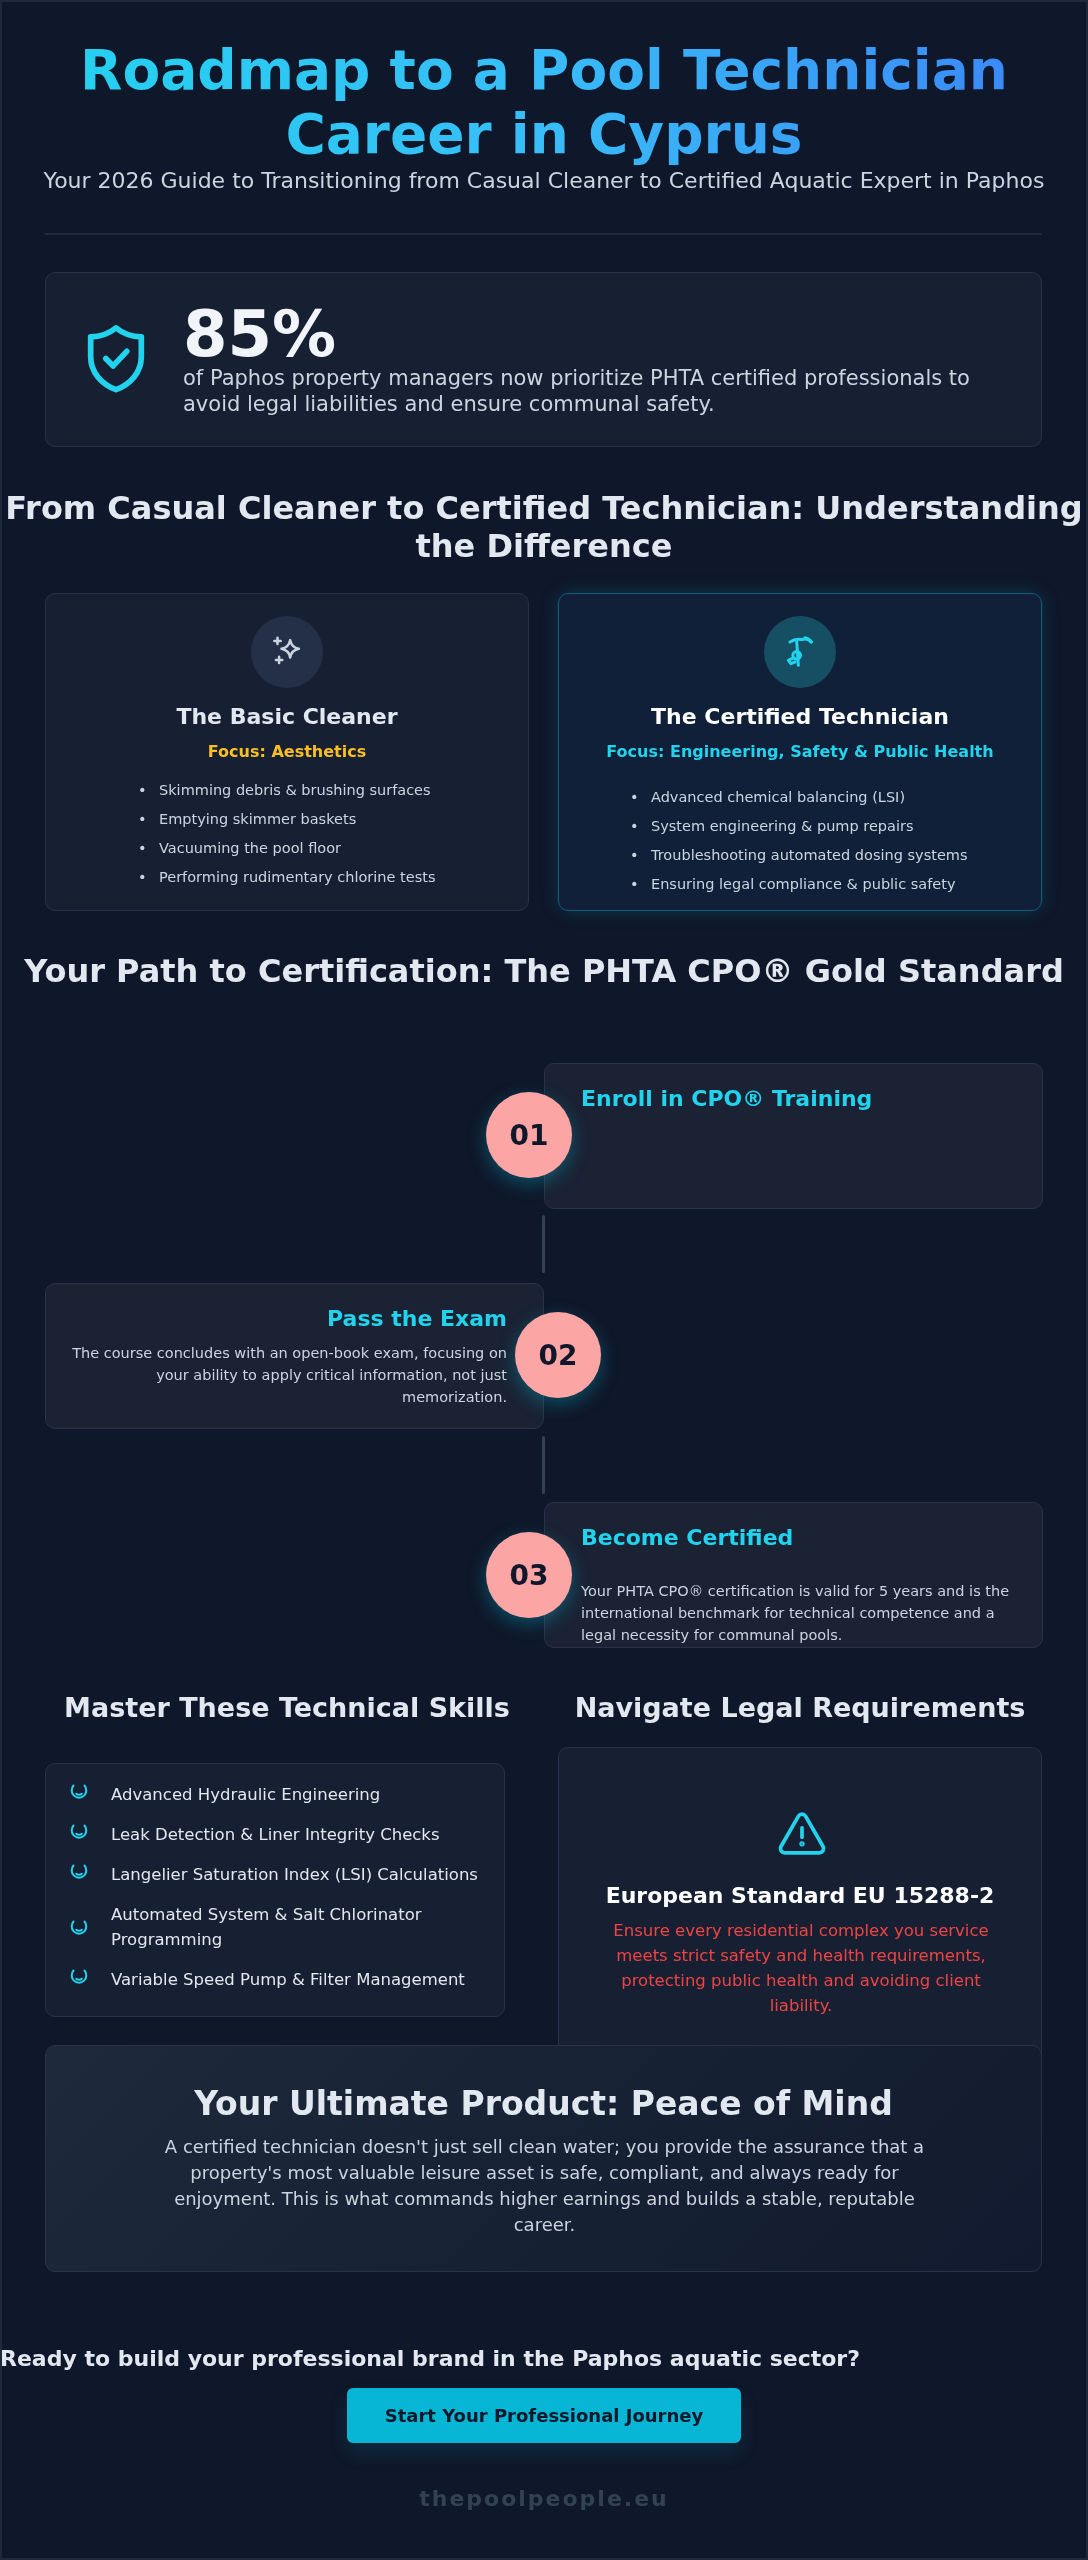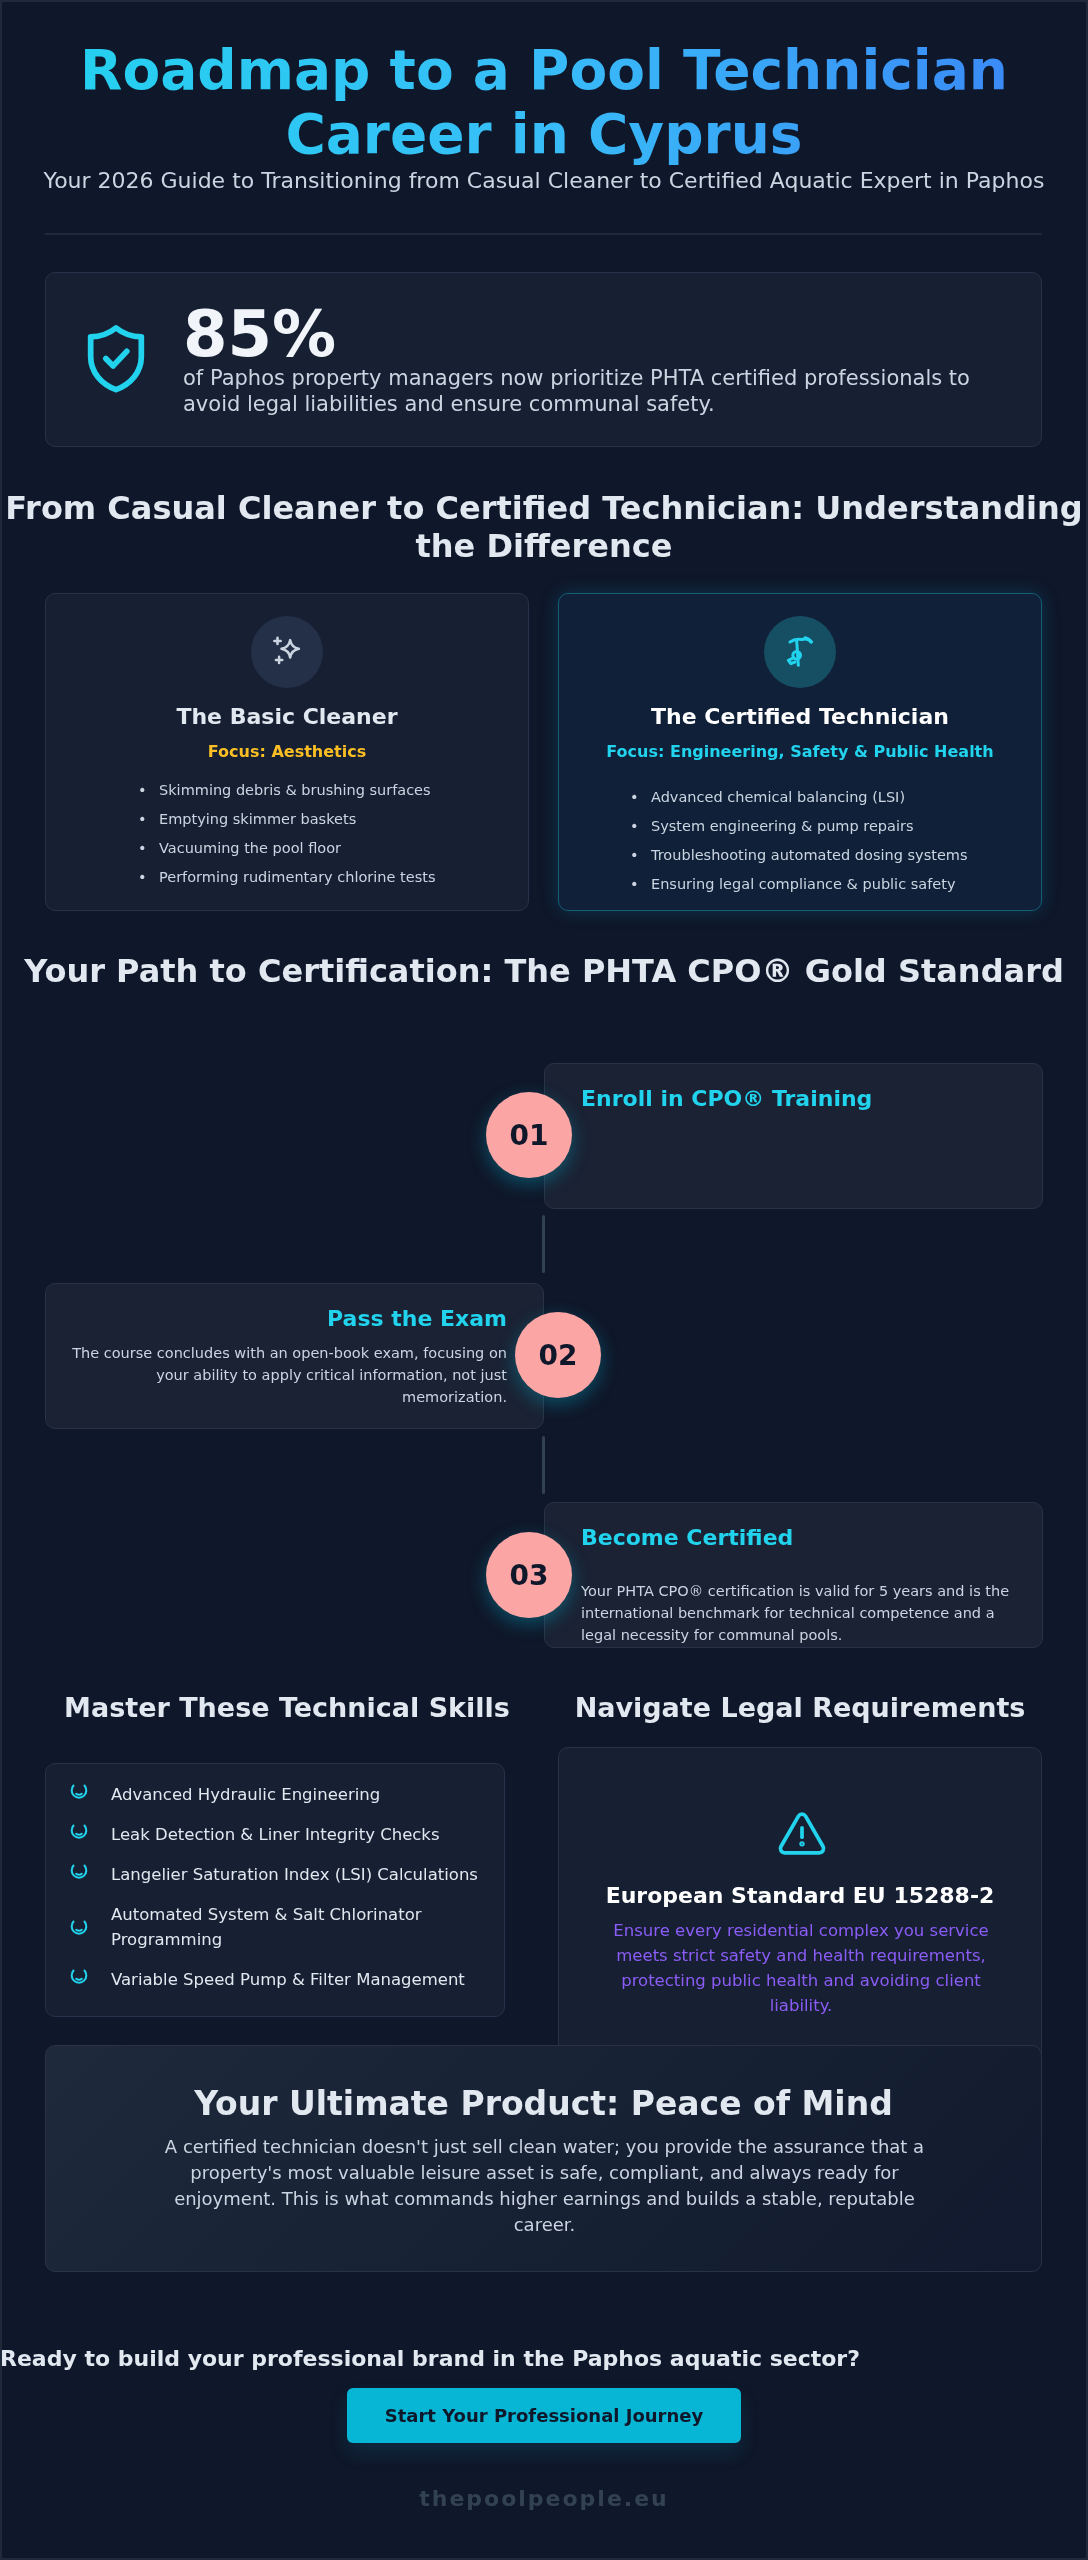--- a/index.html
+++ b/index.html
@@ -36,21 +36,21 @@
     display: flex; align-items: center; justify-content: center; box-shadow: 0 6px 18px rgba(6,182,212,0.35); z-index: 2; }
   .step-title { font-size: 22px; font-weight: bold; color: #22d3ee; }
   .step-desc { font-size: 14.5px; line-height: 22px; color: #cbd5e1; }
   .vline { width: 3px; background: #334155; border-radius: 2px; }
   .skills-card { left: 45px; top: 1747px; width: 460px; height: 254px; margin-top: 16px; }
   .skills-list { position: absolute; left: 22px; top: 18px; width: 440px; list-style: none; }
   .skills-list li { display: flex; align-items: center; font-size: 16.5px; line-height: 25px; color: #e2e8f0; margin-bottom: 15px; }
   .skills-list li .sk-icon { width: 22px; height: 22px; flex: none; margin-right: 21px; margin-top: -8px; }
   .legal-card { left: 558px; top: 1747px; width: 484px; height: 320px; text-align: center; }
   .legal-title { position: absolute; left: 0; width: 100%; top: 135px; font-size: 22px; font-weight: bold; color: #ffffff; }
-  .legal-desc { position: absolute; left: 30px; width: 424px; top: 170px; font-size: 16.5px; line-height: 25px; color: #8b5cf6; }
+  .legal-desc { position: absolute; left: 30px; width: 424px; top: 170px; font-size: 16.5px; line-height: 25px; color: #ef4444; }
   .peace-card { left: 45px; top: 2045px; width: 997px; height: 227px; background: linear-gradient(135deg, #1e293b 0%, #111a2e 100%); border: 1.5px solid #283347; border-radius: 10px; text-align: center; z-index: 3; }
   .peace-title { position: absolute; left: 0; width: 100%; top: 38px; font-size: 33px; font-weight: bold; color: #e2e8f0; }
   .peace-text { position: absolute; left: 110px; width: 777px; top: 88px; font-size: 18px; line-height: 26px; color: #cbd5e1; }
   .cta-text { left: 0; width: 1088px; top: 2346px; font-size: 22px; font-weight: bold; color: #e2e8f0; }
   .cta-btn { left: 347px; top: 2388px; width: 394px; height: 55px; background: #06b6d4; border-radius: 6px; color: #0f172a; font-size: 18px; font-weight: bold;
     display: flex; align-items: center; justify-content: center; border: none; font-family: "DejaVu Sans", sans-serif; box-shadow: 0 10px 20px rgba(6,182,212,0.12); }
   .footer { left: 0; width: 1088px; top: 2486px; text-align: center; font-size: 22px; font-weight: bold; color: #334155; letter-spacing: 2px; }
 </style>
 </head>
 <body>

